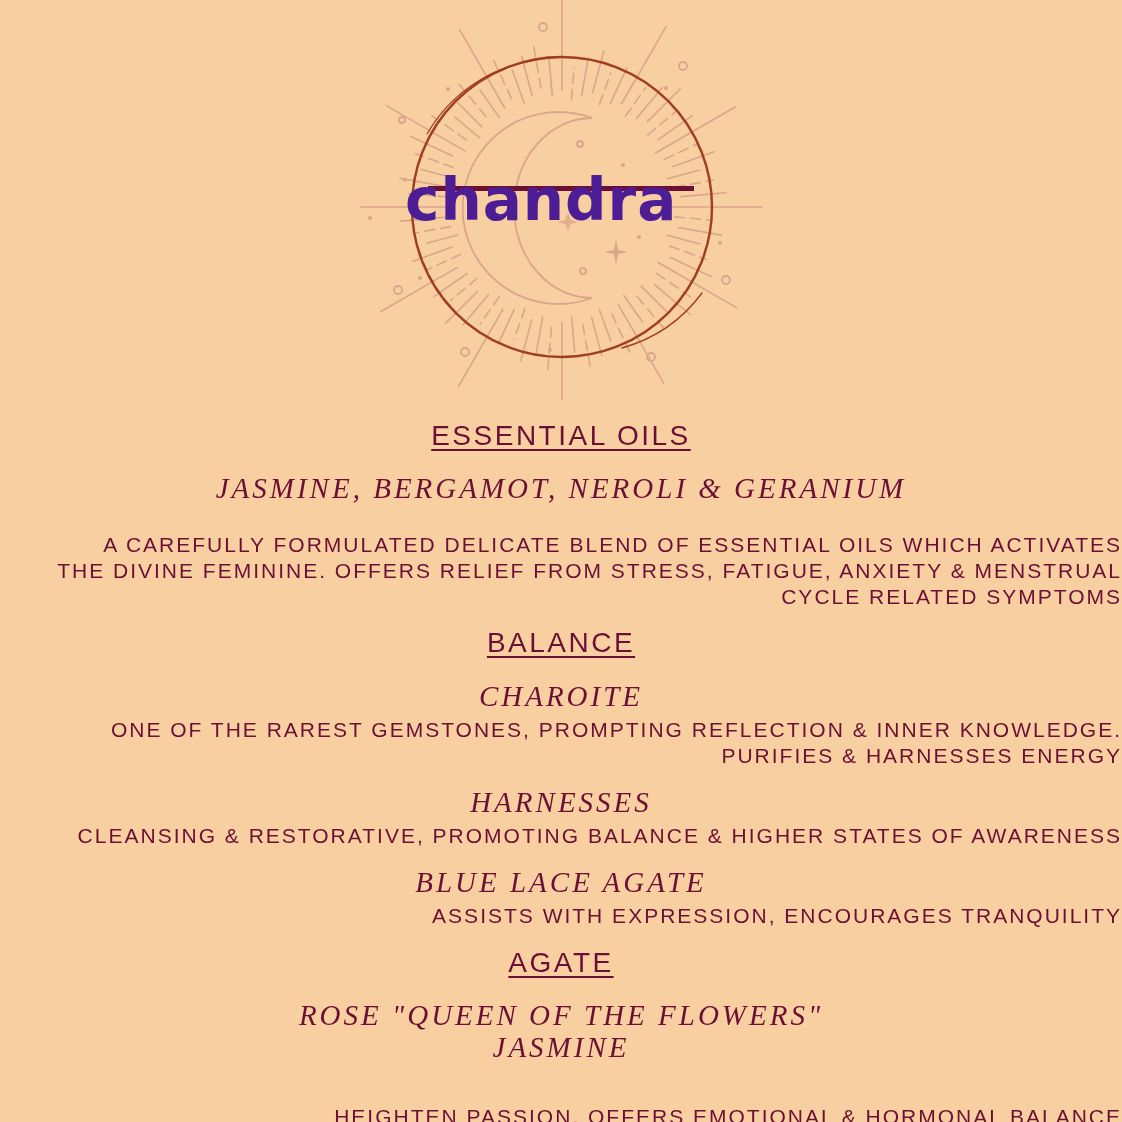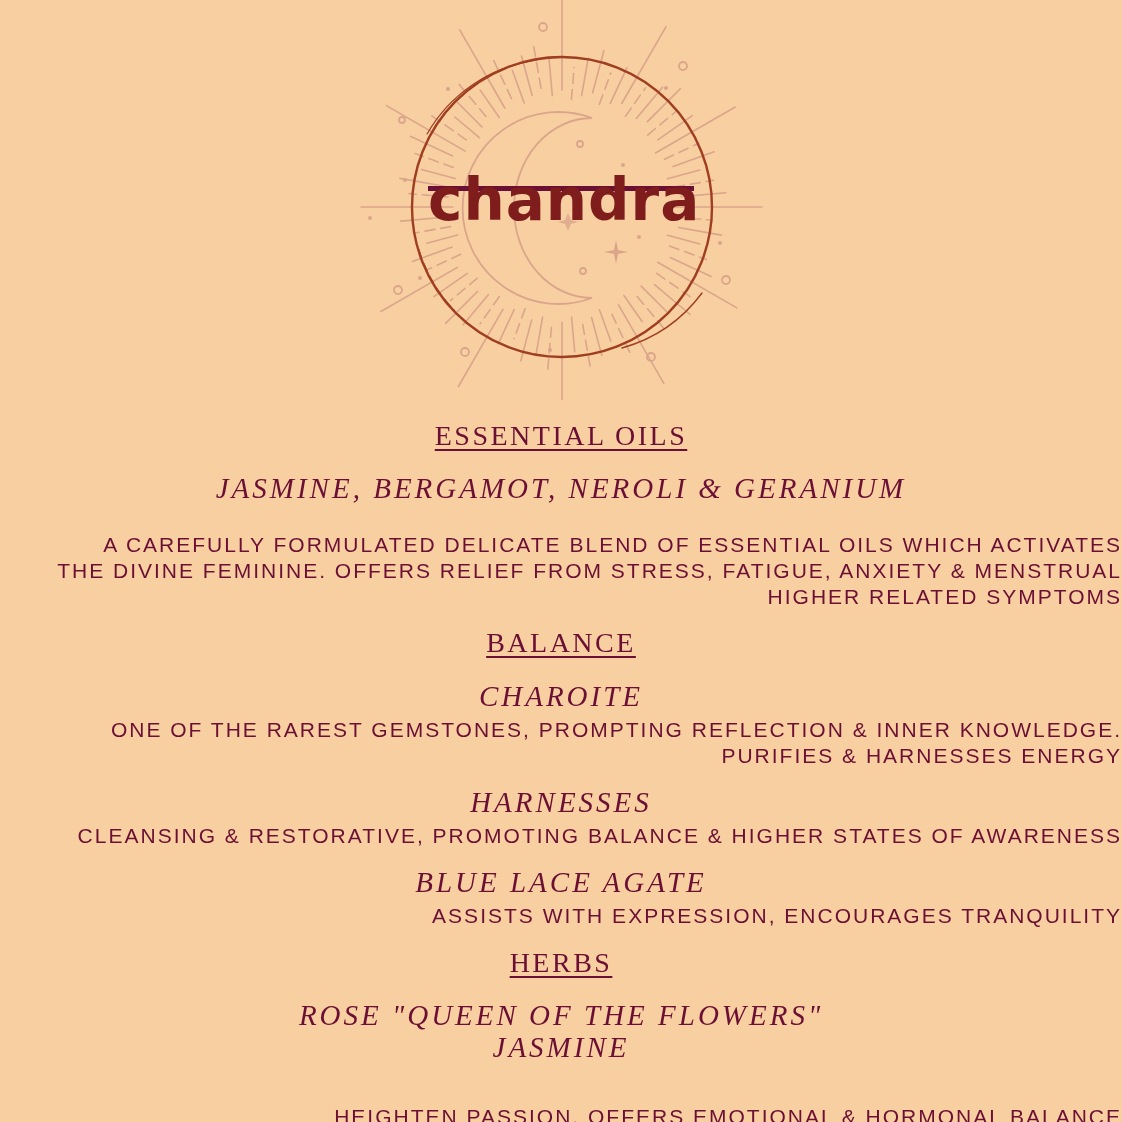--- a/index.html
+++ b/index.html
@@ -5,32 +5,32 @@
     html, body { margin: 0; padding: 0; }
     body {
       width: 1122px; height: 1122px; overflow: hidden;
       background: #f8cfa0;
       position: relative;
       color: #6b0f35;
     }
     .logo { position: absolute; left: 0; top: 0; width: 1122px; height: 400px; }
     .logo svg { position: absolute; left: 0; top: 0; }
     .brand {
-      position: absolute; left: 428px; top: 160px; width: 266px; height: 80px;
+      position: absolute; left: 405px; top: 160px; width: 266px; height: 80px;
       font-family: "DejaVu Sans", sans-serif;
       font-size: 58px; font-weight: bold;
-      color: #7f1d1d; text-align: center; line-height: 80px;
+      color: #4c1d95; text-align: center; line-height: 80px;
       letter-spacing: 1px;
     }
     .line {
       position: absolute; left: 0; width: 1122px; text-align: center;
       white-space: nowrap;
     }
     .h-sec {
-      font-family: Liberation Serif, serif;
+      font-family: Liberation Sans, sans-serif;
       font-size: 28px; letter-spacing: 2.5px;
       text-decoration: underline; text-decoration-thickness: 2px;
       text-underline-offset: 4px;
     }
     .h-item {
       font-family: "Liberation Serif", serif;
       font-size: 29px; letter-spacing: 3px; font-style: italic;
     }
     .body-txt {
       font-family: "Liberation Sans", sans-serif;
@@ -158,29 +158,29 @@
 
     <rect x="428" y="186" width="266" height="5" fill="#6b0f35"></rect>
   </svg>
   <div class="brand">chandra</div>
 </div>
 
 <div class="line h-sec" style="top:420px">ESSENTIAL OILS</div>
 <div class="line h-item" style="top:472px">JASMINE, BERGAMOT, NEROLI &amp; GERANIUM</div>
 <div class="line body-txt" style="top:533px">A CAREFULLY FORMULATED DELICATE BLEND OF ESSENTIAL OILS WHICH ACTIVATES</div>
 <div class="line body-txt" style="top:559px">THE DIVINE FEMININE. OFFERS RELIEF FROM STRESS, FATIGUE, ANXIETY &amp; MENSTRUAL</div>
-<div class="line body-txt" style="top:585px">HIGHER RELATED SYMPTOMS</div>
+<div class="line body-txt" style="top:585px">CYCLE RELATED SYMPTOMS</div>
 
 <div class="line h-sec" style="top:627px">BALANCE</div>
 <div class="line h-item" style="top:680px">CHAROITE</div>
 <div class="line body-txt" style="top:718px">ONE OF THE RAREST GEMSTONES, PROMPTING REFLECTION &amp; INNER KNOWLEDGE.</div>
 <div class="line body-txt" style="top:744px">PURIFIES &amp; HARNESSES ENERGY</div>
 
 <div class="line h-item" style="top:786px">HARNESSES</div>
 <div class="line body-txt" style="top:824px">CLEANSING &amp; RESTORATIVE, PROMOTING BALANCE &amp; HIGHER STATES OF AWARENESS</div>
 
 <div class="line h-item" style="top:866px">BLUE LACE AGATE</div>
 <div class="line body-txt" style="top:904px">ASSISTS WITH EXPRESSION, ENCOURAGES TRANQUILITY</div>
 
-<div class="line h-sec" style="top:947px">HERBS</div>
+<div class="line h-sec" style="top:947px">AGATE</div>
 <div class="line h-item" style="top:999px">ROSE "QUEEN OF THE FLOWERS"</div>
 <div class="line h-item" style="top:1031px">JASMINE</div>
 <div class="line body-txt" style="top:1105px">HEIGHTEN PASSION, OFFERS EMOTIONAL &amp; HORMONAL BALANCE</div>
 
 </body></html>

